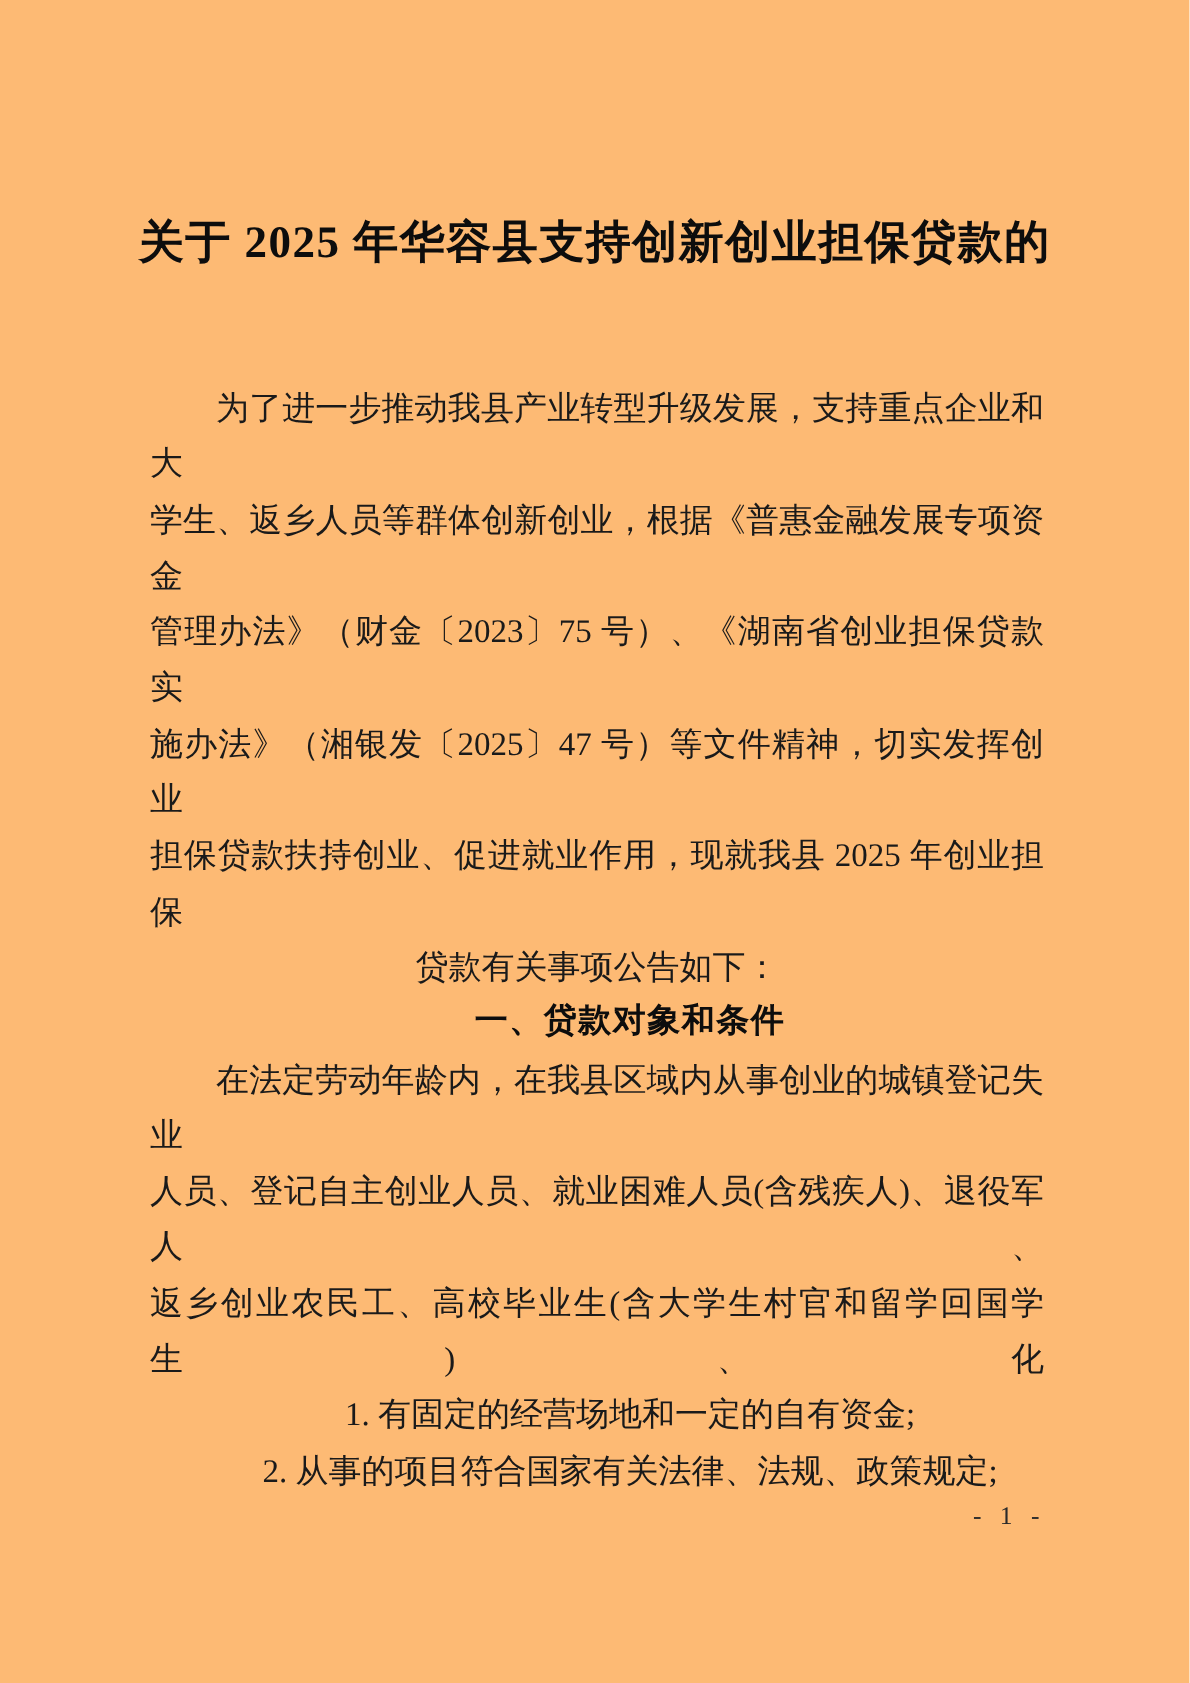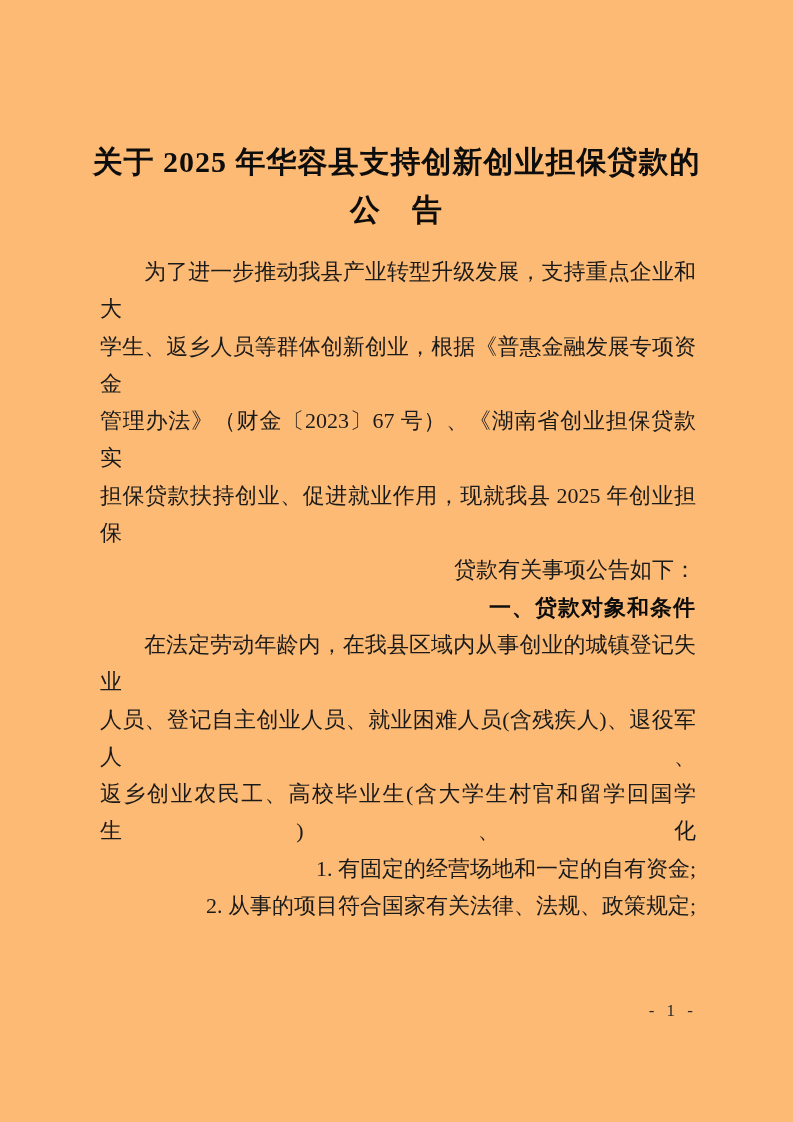--- a/index.html
+++ b/index.html
@@ -31,32 +31,32 @@
   .doc-body {
     position: absolute;
     top: 253px;
     left: 100px;
     width: 596px;
     font-size: 22px;
     line-height: 37.3px;
     color: #1a1a1a;
   }
   .line {
-    text-align: right;
+    text-align: center;
     white-space: pre-wrap;
   }
   .line.fill {
     text-align: justify;
     text-align-last: justify;
   }
   .line.indent {
     text-indent: 2em;
   }
   .line.h-hei {
-    font-family: Liberation Sans, sans-serif;
+    font-family: Liberation Mono, monospace;
     font-weight: bold;
     color: #0d0d0d;
     letter-spacing: 1px;
   }
   .line.h-kai {
     font-weight: bold;
     color: #0d0d0d;
     letter-spacing: 1px;
   }
   .page-footer {
@@ -69,27 +69,27 @@
     font-family: "Liberation Serif", "DejaVu Serif", serif;
   }
 </style>
 </head>
 <body>
 
 <div class="doc-page">
 
   <div class="doc-title">
     <div>关于 2025 年华容县支持创新创业担保贷款的</div>
-    <div>公　告</div>
   </div>
 
   <div class="doc-body">
     <div class="line fill indent">为了进一步推动我县产业转型升级发展，支持重点企业和大</div>
     <div class="line fill">学生、返乡人员等群体创新创业，根据《普惠金融发展专项资金</div>
-    <div class="line fill">管理办法》（财金〔2023〕67 号）、《湖南省创业担保贷款实</div>
+    <div class="line fill">管理办法》（财金〔2023〕75 号）、《湖南省创业担保贷款实</div>
+    <div class="line fill">施办法》（湘银发〔2025〕47 号）等文件精神，切实发挥创业</div>
     <div class="line fill">担保贷款扶持创业、促进就业作用，现就我县 2025 年创业担保</div>
     <div class="line">贷款有关事项公告如下：</div>
     <div class="line indent h-hei">一、贷款对象和条件</div>
     <div class="line fill indent">在法定劳动年龄内，在我县区域内从事创业的城镇登记失业</div>
     <div class="line fill">人员、登记自主创业人员、就业困难人员(含残疾人)、退役军人、</div>
     <div class="line fill">返乡创业农民工、高校毕业生(含大学生村官和留学回国学生)、化</div>
     <div class="line indent">1. 有固定的经营场地和一定的自有资金;</div>
     <div class="line indent">2. 从事的项目符合国家有关法律、法规、政策规定;</div>
 
   </div>

